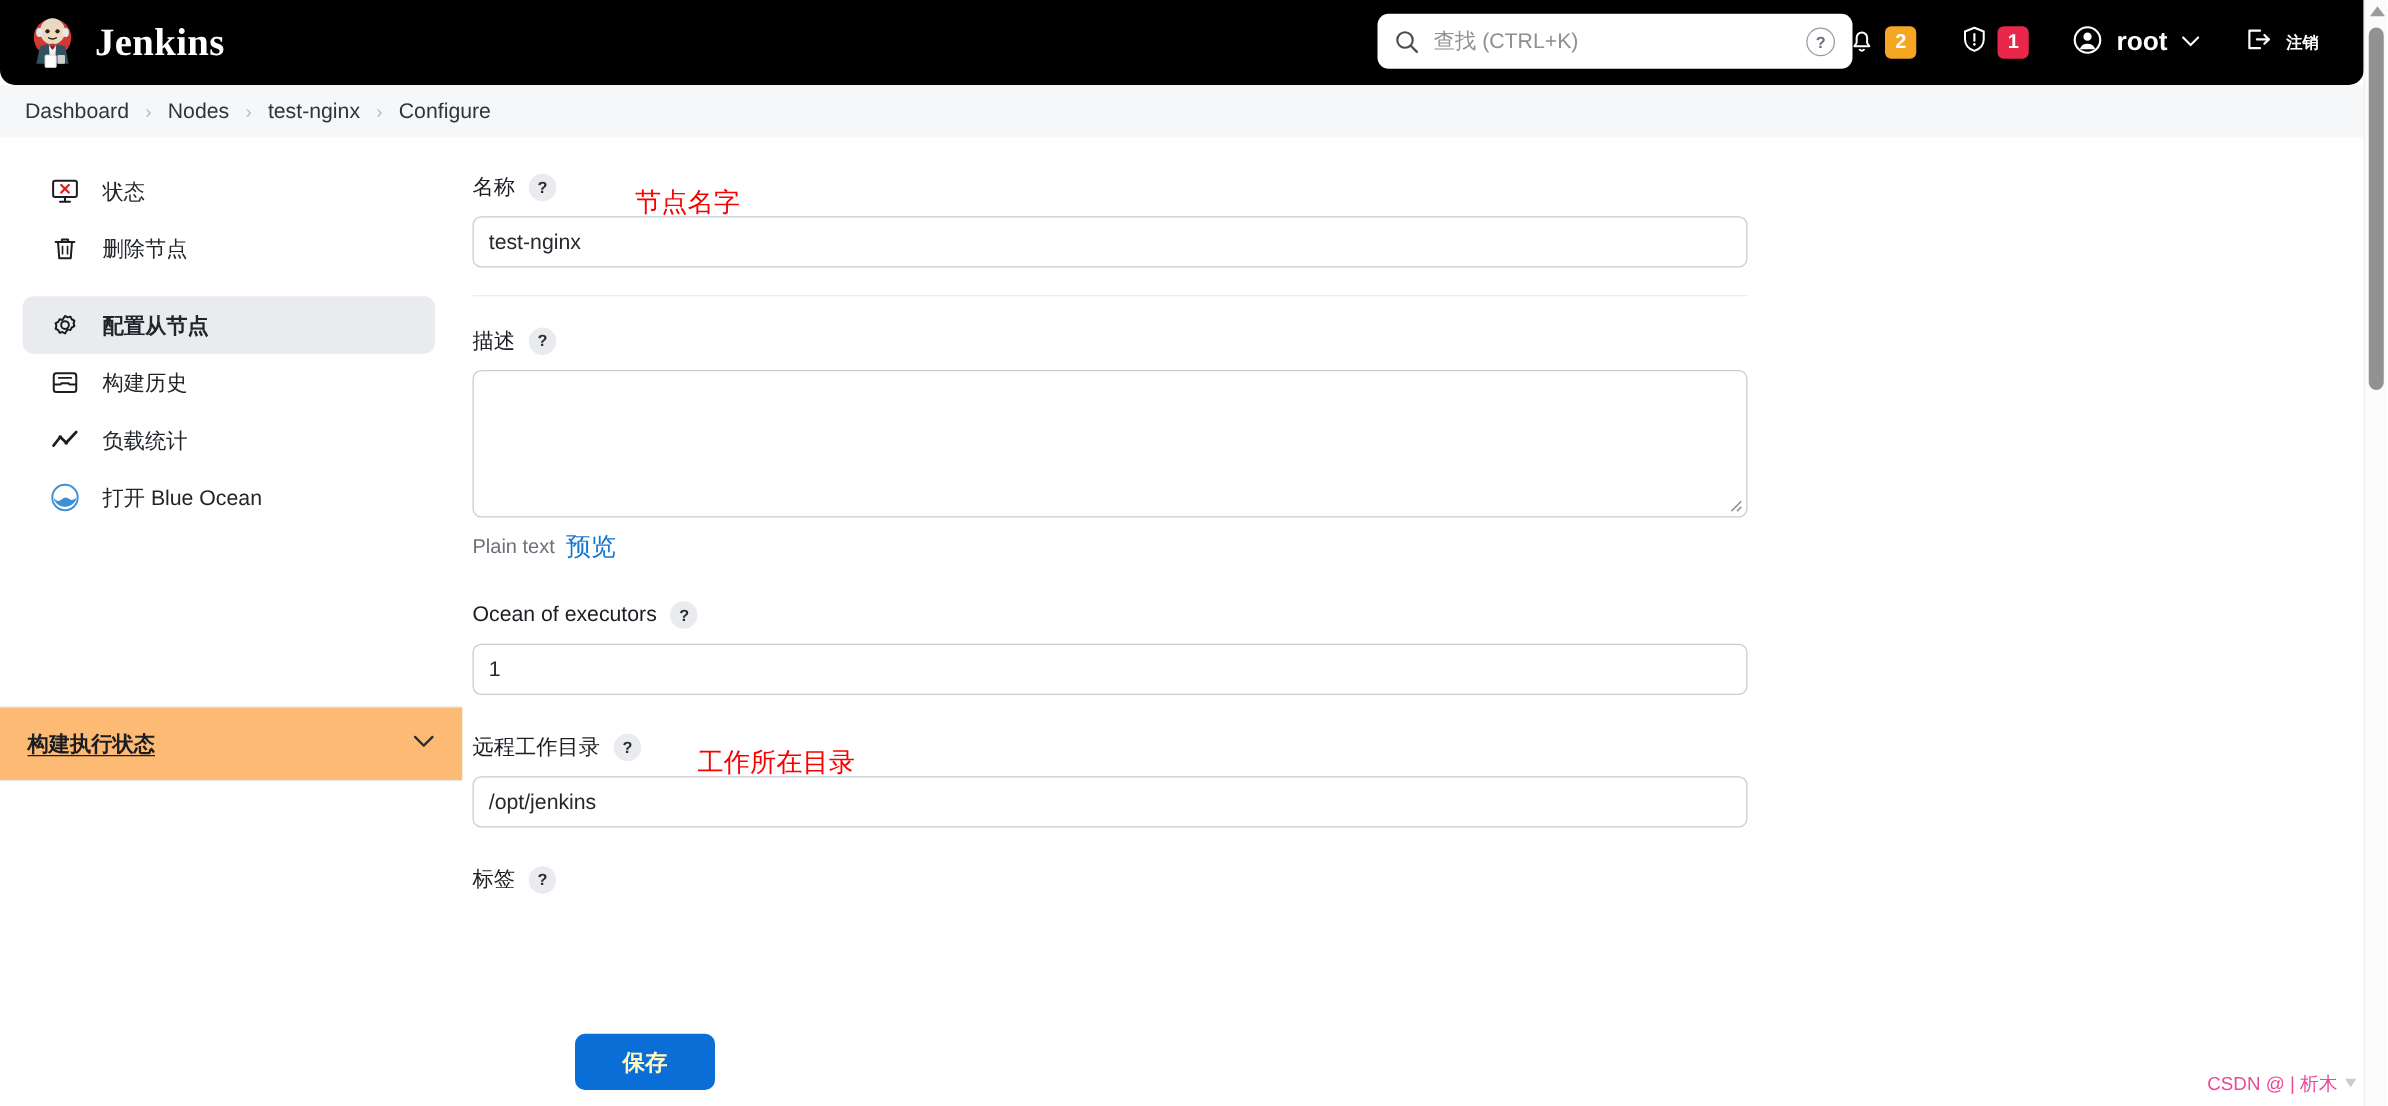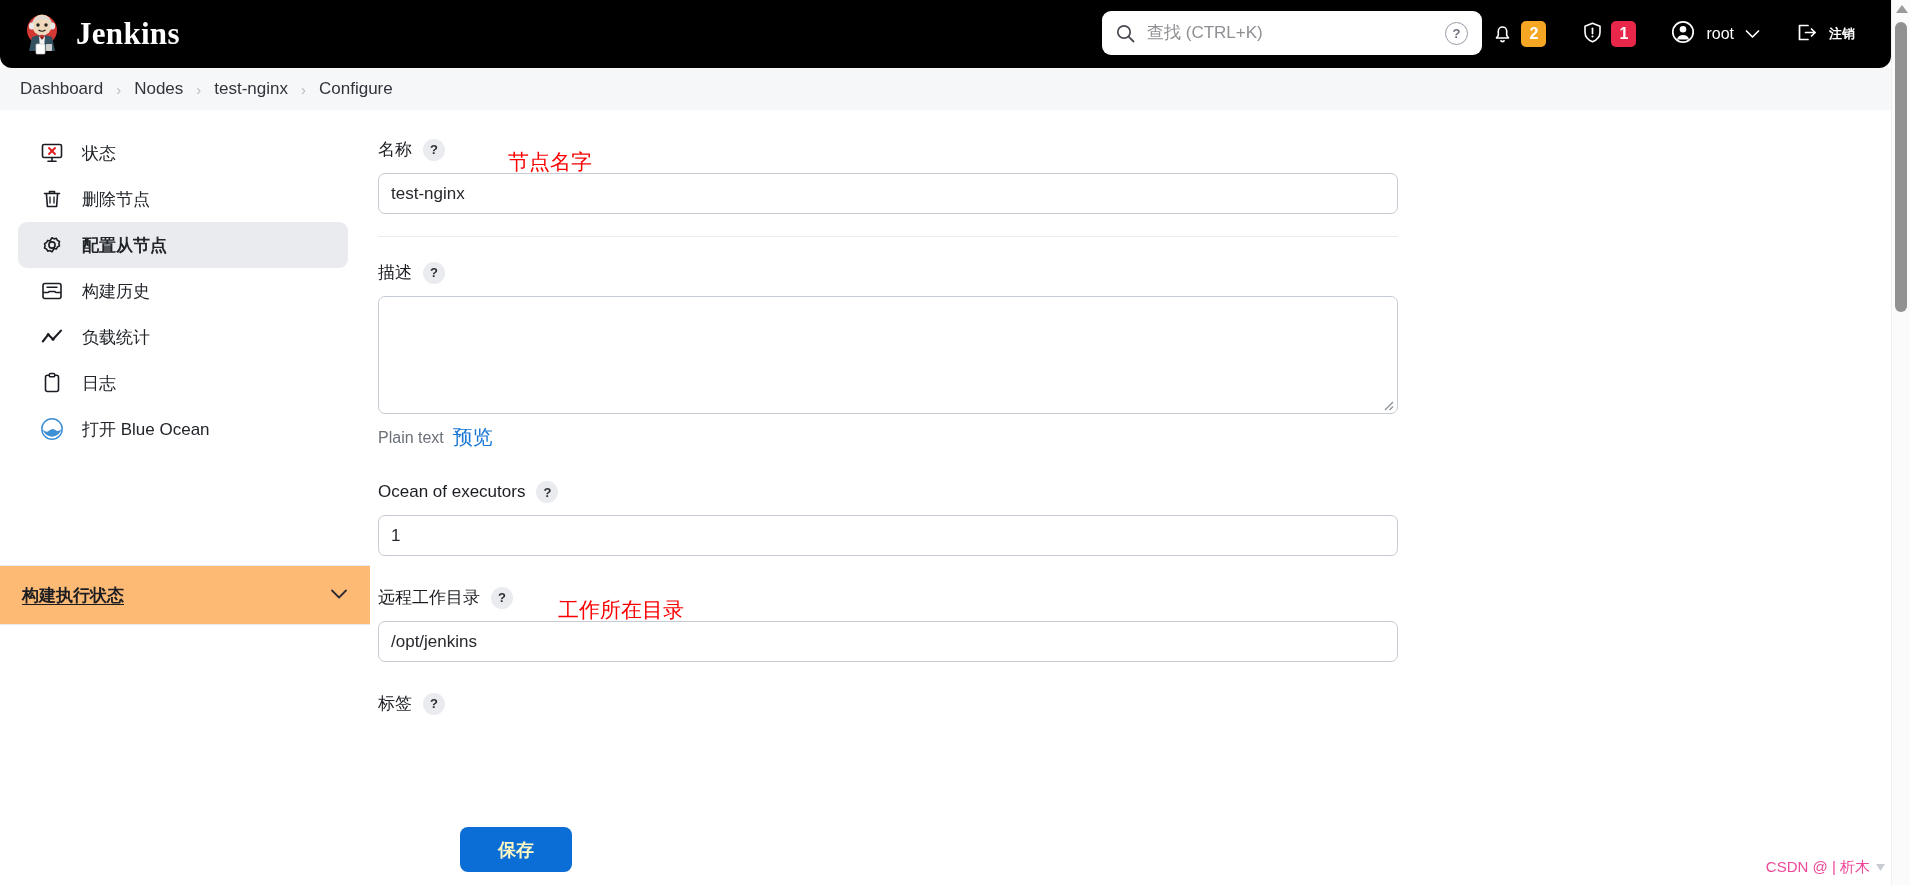--- a/index.html
+++ b/index.html
@@ -55,21 +55,21 @@
   }
   .hdr-item { display: flex; align-items: center; cursor: pointer; height: 68px; padding: 0 8px; }
   .badge {
     min-width: 25px; height: 26px; border-radius: 5px;
     color: #ffffff; font-size: 16px; font-weight: bold;
     display: flex; align-items: center; justify-content: center;
     padding: 0 5px; margin-left: 6px;
   }
   .badge-orange { background: #f5a623; }
   .badge-red { background: #e8274b; }
-  .user-name { color: #ffffff; font-size: 16px; font-weight: normal; margin-left: 10px; }
+  .user-name { color: #ffffff; font-size: 21px; font-weight: bold; margin-left: 10px; }
   .chev { margin-left: 11px; }
   .logout-text { color: #ffffff; font-size: 13px; font-weight: bold; margin-left: 10px; }
   .hdr-gap { width: 18px; }
 
   
   .breadcrumb-bar {
     position: absolute; top: 68px; left: 0;
     width: 1891px; height: 42px;
     background: #f6f7f9;
     display: flex; align-items: center; padding-left: 20px;
@@ -82,21 +82,21 @@
     position: absolute; top: 110px; left: 0;
     width: 370px; height: 775px; background: #ffffff;
   }
   .side-item {
     display: flex; align-items: center;
     height: 46px; margin: 0 22px 0 18px;
     padding-left: 22px; border-radius: 9px; cursor: pointer;
     gap: 18px;
   }
   .side-item.first { margin-top: 20px; }
-  .side-item.active { background: #e9ebef; }
+  .side-item.active { background: #e9ebef; margin-top: 15px; }
   .side-label { font-size: 17px; color: #212529; }
   .side-item.active .side-label { font-weight: bold; }
   .side-icon { width: 24px; height: 24px; flex: 0 0 auto; display: block; }
 
   .exec-panel {
     position: absolute; top: 455px; left: 0; width: 370px;
   }
   .exec-divider { height: 1px; background: #e8eaed; margin: 0 0 0 0; }
   .exec-head {
     height: 58px; background: #fdba74;
@@ -358,29 +358,20 @@
       <span class="side-icon">
         <svg width="24" height="24" viewBox="0 0 24 24">
           <path d="M2.8 16.5 L8.2 9.6 L13 14.2 L21 5.6" stroke="#1b1d22" stroke-width="2.1" fill="none" stroke-linecap="round" stroke-linejoin="round"></path>
           <circle cx="8.2" cy="9.6" r="1.5" fill="#1b1d22"></circle>
           <circle cx="13" cy="14.2" r="1.5" fill="#1b1d22"></circle>
         </svg>
       </span>
       <span class="side-label">负载统计</span>
     </div>
 
-    <div class="side-item">
-      <span class="side-icon">
-        <svg width="24" height="24" viewBox="0 0 24 24">
-          <rect x="5.5" y="4.2" width="13" height="16.3" rx="2" stroke="#1b1d22" stroke-width="1.6" fill="none"></rect>
-          <rect x="9.3" y="2.4" width="5.4" height="3.4" rx="1.1" stroke="#1b1d22" stroke-width="1.5" fill="#ffffff"></rect>
-        </svg>
-      </span>
-      <span class="side-label">日志</span>
-    </div>
 
     <div class="side-item">
       <span class="side-icon">
         <svg width="24" height="24" viewBox="0 0 24 24">
           <circle cx="12" cy="12" r="10.2" fill="#ffffff" stroke="#3f8fd4" stroke-width="1.5"></circle>
           <path d="M2.6 12 q3.4 4.6 6.6 1.6 q3.2-3 6.4-.4 q2.4 2 5.8-1.2 a9.6 9.6 0 0 1-18.8 0 Z" fill="#3f8fd4"></path>
         </svg>
       </span>
       <span class="side-label">打开 Blue Ocean</span>
     </div>

